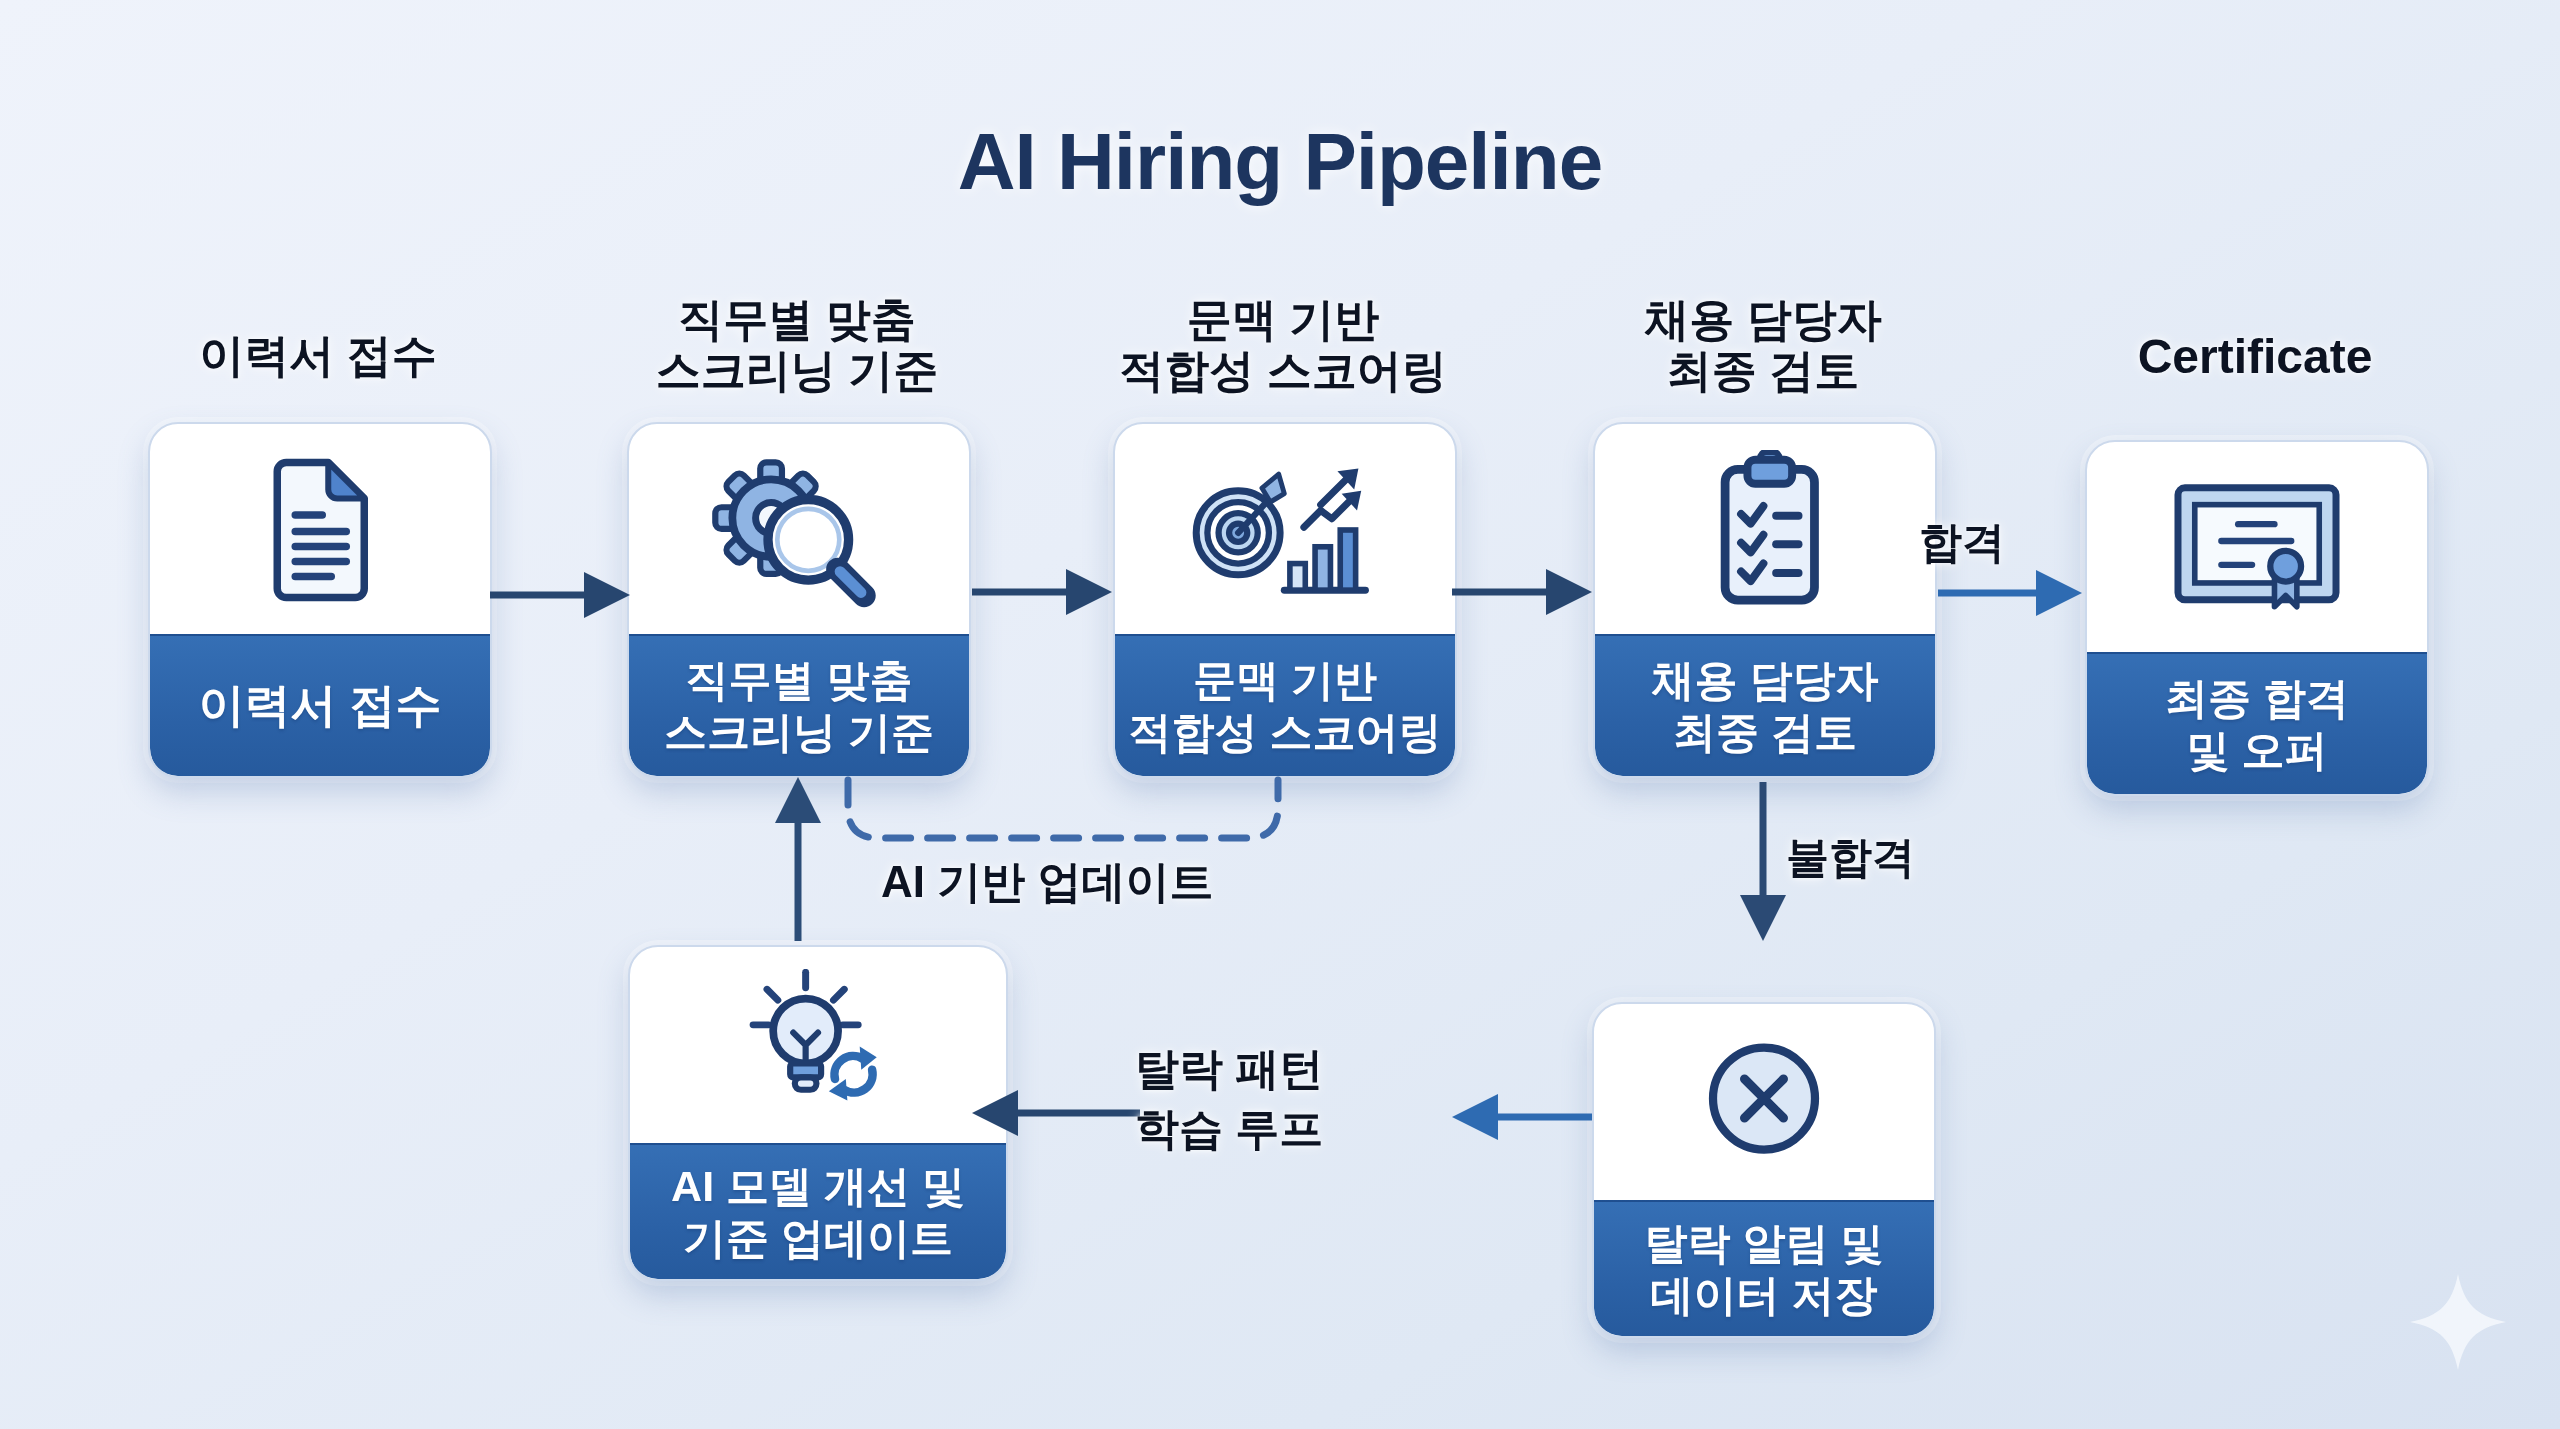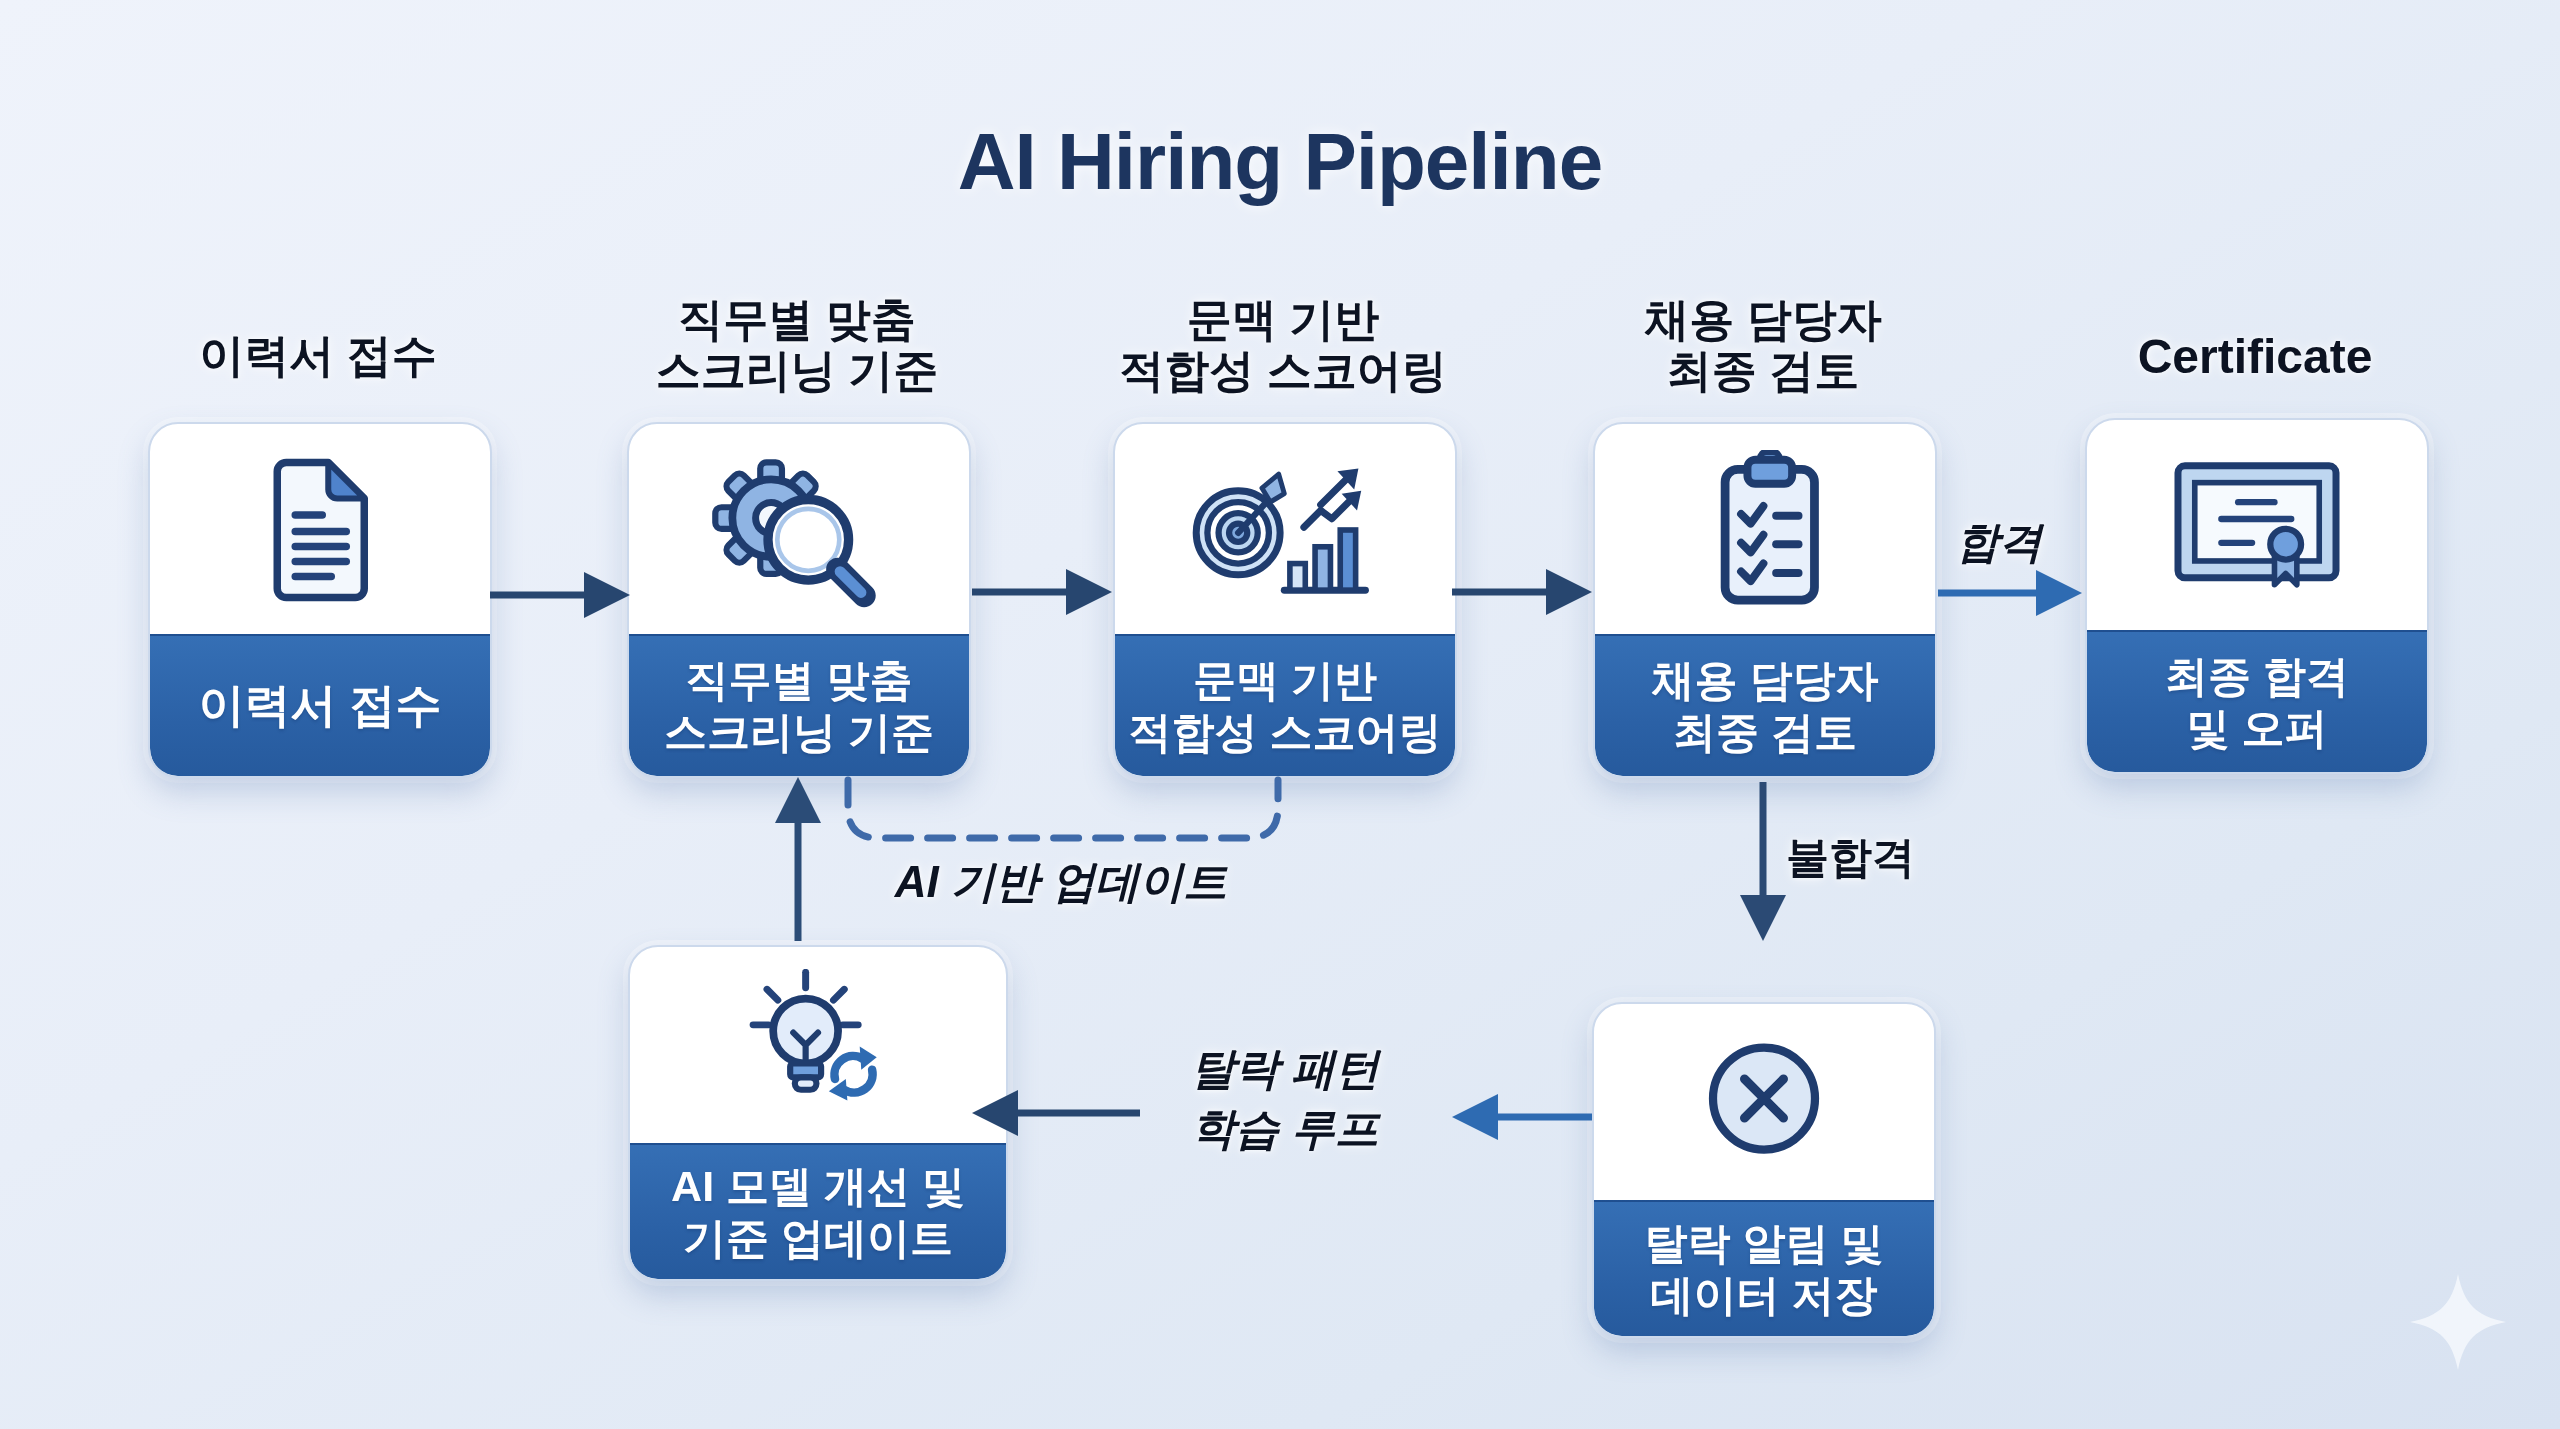--- a/index.html
+++ b/index.html
@@ -19,21 +19,21 @@
     align-items:center;justify-content:center;
     background:linear-gradient(180deg,#356fb5 0%,#2b61a6 62%,#265a9d 100%);
     border-top:2px solid rgba(20,60,120,.35);border-radius:0 0 27px 27px;
     color:#ffffff;font-weight:700;text-shadow:0 2px 3px rgba(10,40,90,.25);}
   .footer.one{height:140px;font-size:46px;}
   .footer.two{height:140px;font-size:43px;line-height:1.22;}
   .footer.two-b{height:134px;font-size:43px;line-height:1.22;}
   .footer span{display:block;text-align:center;}
   .edge-label{position:absolute;font-size:43px;font-weight:800;color:#0c1322;
     text-shadow:0 0 12px rgba(255,255,255,.95),0 0 4px rgba(255,255,255,.8);}
-  .edge-label.center{text-align:center;font-style:italic;}
+  .edge-label.center{text-align:left;}
   .edge-label .line{display:block;line-height:1.2;margin-top:7px;}
   svg{display:block;}
   .arrow-overlay{position:absolute;left:0;top:0;pointer-events:none;}
   .sparkle{position:absolute;left:2398px;top:1262px;}
 </style>
 </head>
 <body>
 
 <div class="canvas">
 
@@ -144,21 +144,21 @@
             <line x1="54" y1="77" x2="68" y2="77"></line>
         </g>
       </svg>
     </div>
     <div class="footer two">
       <span>채용 담당자</span>
       <span>최중 검토</span>
     </div>
   </div>
 
-  <div class="card" style="left:2085px;top:418px;height:352px;">
+  <div class="card" style="left:2085px;top:440px;height:352px;">
     <div class="icon-area" style="bottom:140px;">
       <svg width="172" height="140" viewBox="0 0 123 100">
         <rect x="5" y="7" width="113" height="80" rx="5" fill="#bed6f0" stroke="#1f3c6e" stroke-width="5"></rect>
         <rect x="17" y="19" width="89" height="56" fill="#f6fafe" stroke="#1f3c6e" stroke-width="4"></rect>
         <g stroke="#24437a" stroke-width="4.5" stroke-linecap="round">
           <line x1="48" y1="33" x2="74" y2="33"></line>
           <line x1="36" y1="45" x2="86" y2="45"></line>
           <line x1="36" y1="62" x2="58" y2="62"></line>
         </g>
         <polygon points="74,70 74,92 82,84 90,92 90,70" fill="#8fb4e3" stroke="#1f3c6e" stroke-width="4" stroke-linejoin="round"></polygon>

